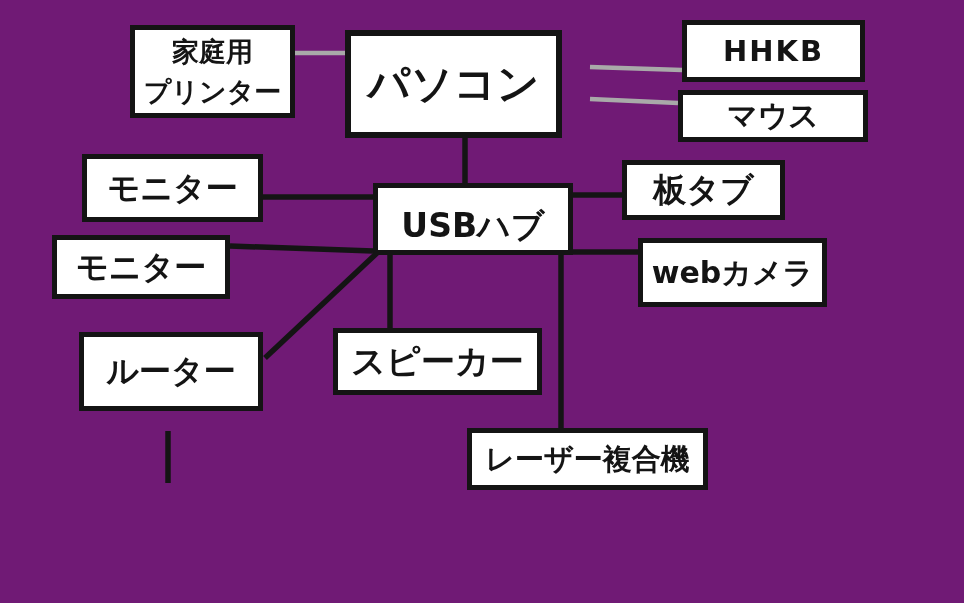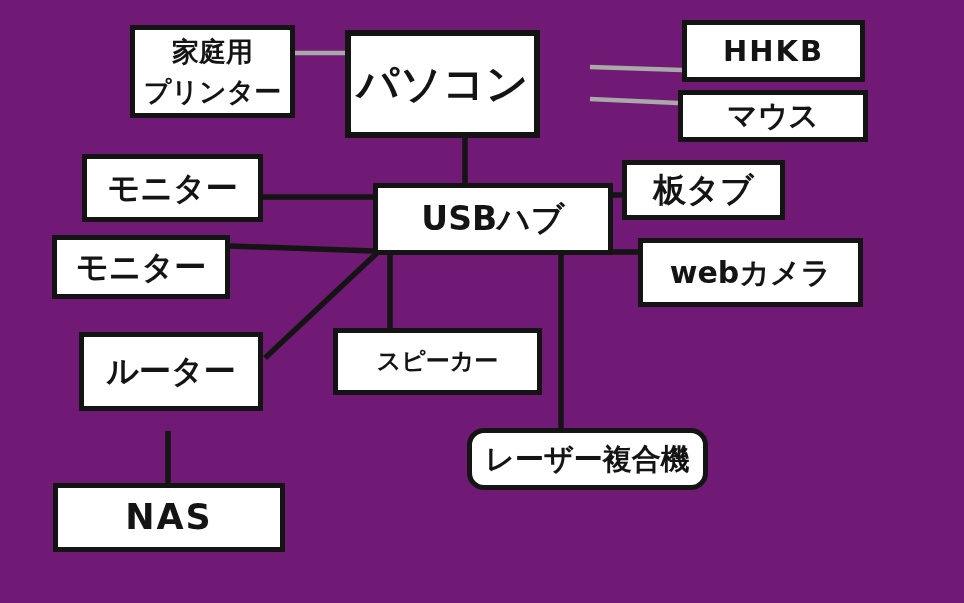--- a/index.html
+++ b/index.html
@@ -40,31 +40,31 @@
     align-items: center;
     justify-content: center;
     text-align: center;
     color: #141414;
     font-weight: bold;
     white-space: pre-line;
     line-height: 1.45;
   }
   
   .n-home-printer { left: 130px; top: 25px;  width: 165px; height: 93px;  font-size: 27px; }
-  .n-pc           { left: 345px; top: 30px;  width: 195px; height: 108px; font-size: 42px; border-width: 6px; }
+  .n-pc           { left: 345px; top: 30px;  width: 217px; height: 108px; font-size: 42px; border-width: 6px; }
   .n-hhkb         { left: 682px; top: 20px;  width: 183px; height: 62px;  font-size: 29px; letter-spacing: 2px; }
   .n-mouse        { left: 678px; top: 90px;  width: 190px; height: 52px;  font-size: 30px; }
   .n-monitor-1    { left: 82px;  top: 154px; width: 181px; height: 68px;  font-size: 32px; }
-  .n-usb-hub      { left: 373px; top: 183px; width: 240px; height: 72px;  font-size: 33px; }
+  .n-usb-hub      { left: 373px; top: 183px; width: 200px; height: 72px;  font-size: 33px; align-items: flex-end; }
   .n-pen-tablet   { left: 622px; top: 160px; width: 163px; height: 60px;  font-size: 33px; }
   .n-monitor-2    { left: 52px;  top: 235px; width: 178px; height: 64px;  font-size: 32px; }
-  .n-webcam       { left: 638px; top: 238px; width: 225px; height: 69px;  font-size: 30px; }
-  .n-speaker      { left: 333px; top: 328px; width: 209px; height: 67px;  font-size: 24px; }
+  .n-webcam       { left: 638px; top: 238px; width: 189px; height: 69px;  font-size: 30px; }
+  .n-speaker      { left: 333px; top: 328px; width: 209px; height: 67px;  font-size: 34px; }
   .n-router       { left: 79px;  top: 332px; width: 184px; height: 79px;  font-size: 32px; }
-  .n-laser-mfp    { left: 467px; top: 428px; width: 241px; height: 62px;  font-size: 29px; border-radius: 17px; }
+  .n-laser-mfp    { left: 467px; top: 428px; width: 241px; height: 62px;  font-size: 29px; }
   .n-nas          { left: 53px;  top: 483px; width: 232px; height: 69px;  font-size: 35px; letter-spacing: 2px; }
 </style>
 </head>
 <body>
 
 <div class="canvas">
 
   <svg class="edges" viewBox="0 0 964 603">
 
     <line class="edge gray" x1="295" y1="53" x2="345" y2="53"></line>
@@ -124,17 +124,14 @@
   </div>
 
   <div class="node n-router">
     <span>ルーター</span>
   </div>
 
   <div class="node n-laser-mfp">
     <span>レーザー複合機</span>
   </div>
 
-  <div class="node n-nas">
-    <span>NAS</span>
-  </div>
 
 </div>
 
 </body></html>

